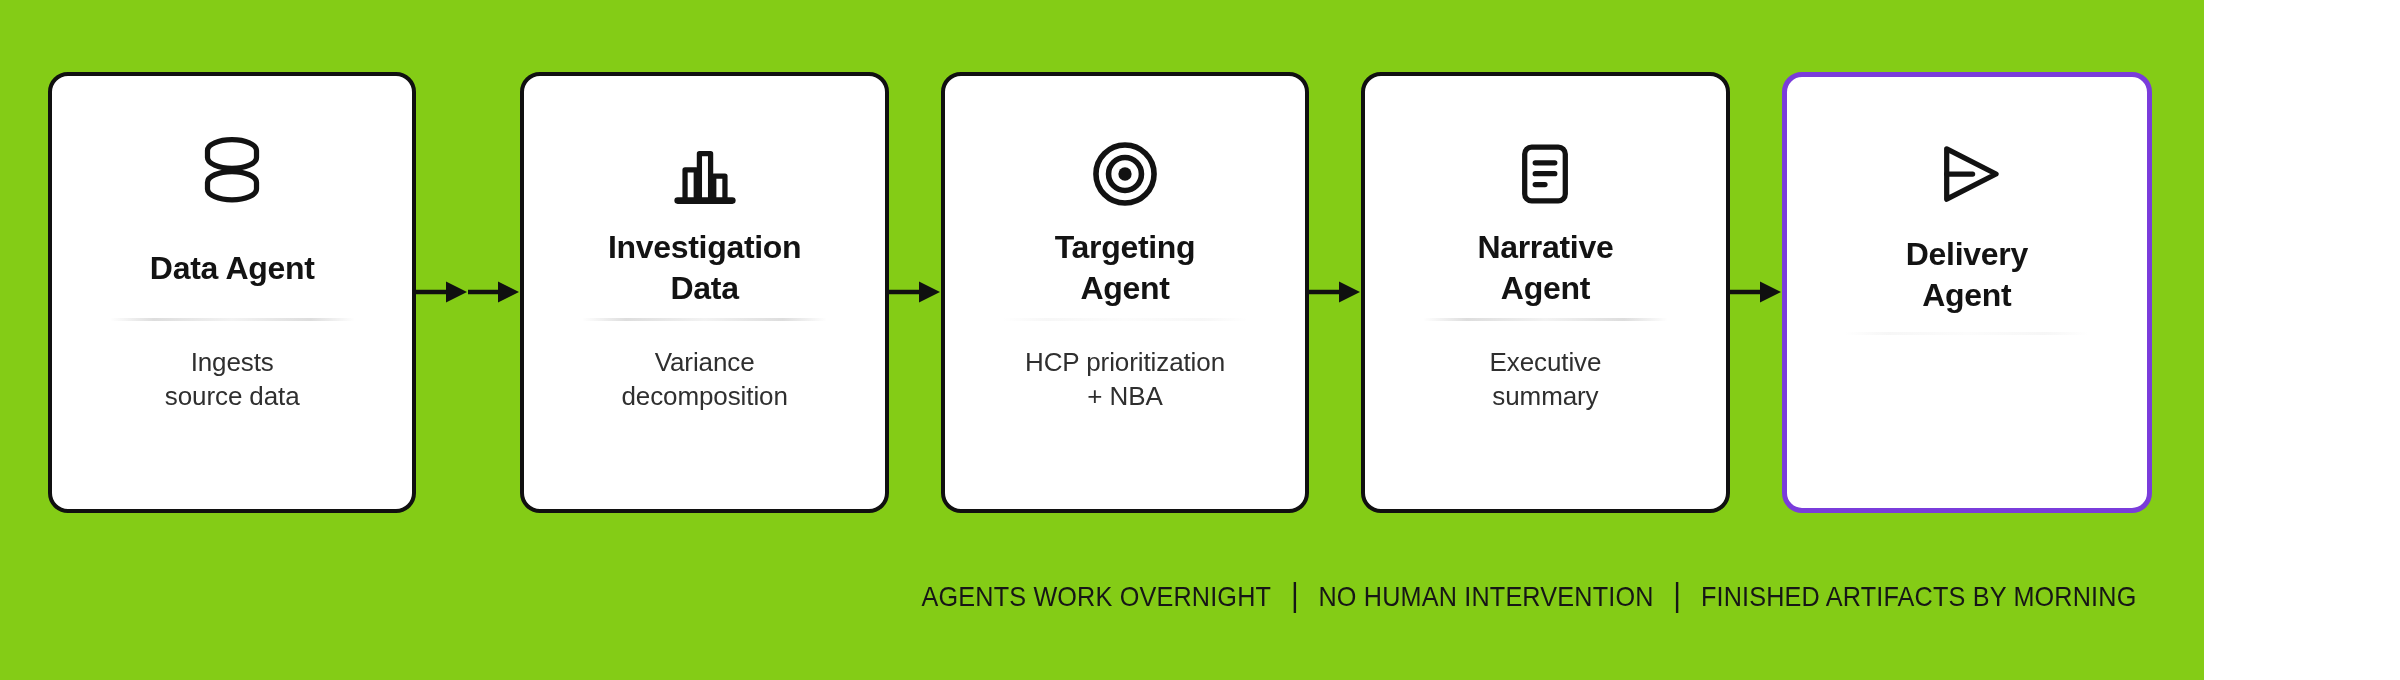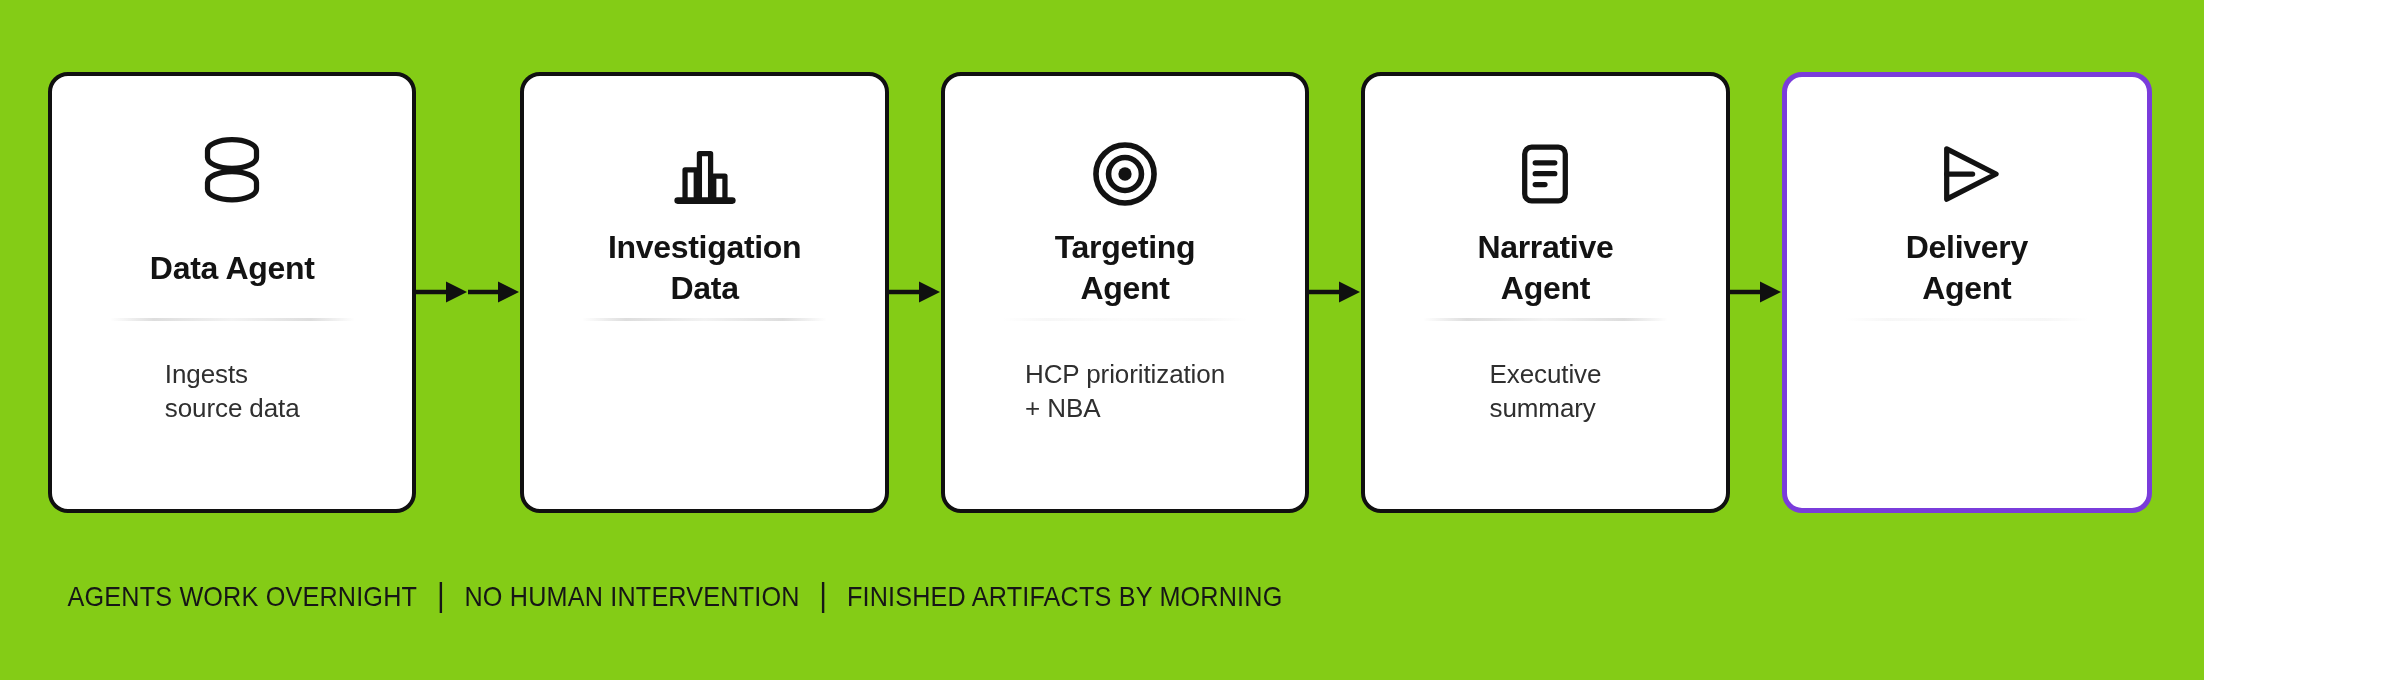--- a/index.html
+++ b/index.html
@@ -15,21 +15,21 @@
     position: absolute; left: 48px; right: 52px; top: 72px;
     display: flex; align-items: stretch;
   }
   .card {
     flex: 1 1 0; height: 441px; box-sizing: border-box;
     background: #ffffff;
     border: 4px solid #101010; border-radius: 20px;
     display: flex; flex-direction: column; align-items: center;
     padding-top: 56px;
   }
-  .card.highlight { border-width: 5px; padding-top: 55px; }
+  .card.highlight { border-width: 5px; padding-top: 55px; gap: 7px; }
 
   .agent-icon { width: 84px; height: 84px; color: #121212; flex: 0 0 auto; }
 
   .title-box {
     height: 84px; margin-top: 10px;
     display: flex; align-items: center; justify-content: center;
   }
   .card-title {
     font-size: 32px; line-height: 41px; font-weight: 700;
     color: #131313; text-align: center; white-space: pre-line;
@@ -37,31 +37,31 @@
   }
   .divider {
     width: 68%; height: 3px; margin-top: 8px; border-radius: 2px;
     background: linear-gradient(90deg,
       rgba(16,16,16,0) 0%, rgba(16,16,16,0.14) 18%,
       rgba(16,16,16,0.05) 50%, rgba(16,16,16,0.14) 82%,
       rgba(16,16,16,0) 100%);
   }
   .divider.faint { opacity: 0.25; }
   .card-desc {
-    margin-top: 36px;
+    margin-top: 24px;
     font-size: 26px; line-height: 34px; font-weight: 400;
-    color: #2f2f2f; white-space: pre-line;
+    color: #2f2f2f; text-align: center; white-space: pre-line;
     letter-spacing: -0.1px;
   }
 
   .arrow-gap { flex: 0 0 52px; position: relative; }
   .arrow-svg { position: absolute; left: 0; top: 205px; width: 52px; height: 30px; display: block; }
 
   
-  .footer-wrap { position: absolute; left: 0; right: 0; top: 578px; text-align: left; }
+  .footer-wrap { position: absolute; left: 0; right: 0; top: 578px; text-align: right; }
   .footer {
     display: inline-flex; align-items: center; white-space: nowrap;
     transform: scaleX(0.9); transform-origin: center;
   }
   .footer-item {
     font-size: 28px; font-weight: 400; color: #161616; letter-spacing: 0.2px;
   }
   .footer-sep {
     font-size: 33px; font-weight: 400; color: #161616;
     margin: 0 22px; position: relative; top: -2px;
@@ -107,20 +107,22 @@
         <rect x="6.3" y="10.8" width="3.2" height="8.8"></rect>
         <rect x="10.4" y="6.2" width="3.2" height="13.4"></rect>
         <rect x="14.5" y="12.6" width="3.2" height="7"></rect>
         <path d="M4.2 19.6 H19.8" stroke-width="1.9"></path>
       </svg>
       <div class="title-box">
         <div class="card-title">Investigation
 Data</div>
       </div>
       <div class="divider"></div>
+      <div class="card-desc">Variance
+decomposition</div>
     </div>
 
     <div class="arrow-gap">
       <svg class="arrow-svg" viewBox="0 0 52 30">
         <line x1="0" y1="15" x2="33" y2="15" stroke="#101010" stroke-width="4.5"></line>
         <polygon points="30,4.5 51,15 30,25.5" fill="#101010"></polygon>
       </svg>
     </div>
 
     <div class="card">

